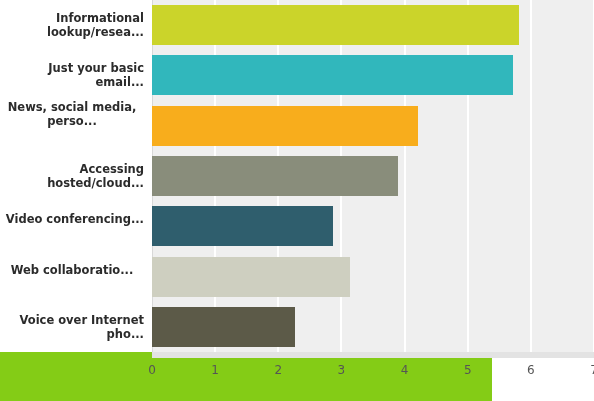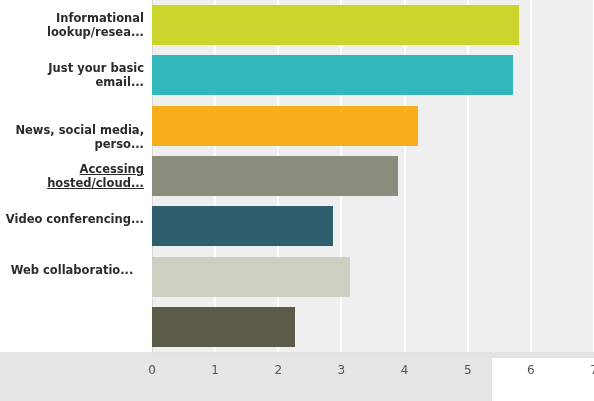--- a/index.html
+++ b/index.html
@@ -11,21 +11,21 @@
     width: 594px;
     height: 401px;
     overflow: hidden;
     font-family: "DejaVu Sans", "Liberation Sans", sans-serif;
   }
 
   #chart-root {
     position: relative;
     width: 492px;
     height: 401px;
-    background: #e5e5e5;
+    background: #84cc16;
   }
 
   
   .label-column {
     position: absolute;
     left: 0;
     top: 0;
     width: 152px;
     height: 352px;
     background: #ffffff;
@@ -100,24 +100,25 @@
   }
 </style>
 </head>
 <body>
 
 <div id="chart-root">
 
   <div class="label-column">
     <div class="cat-label" style="top: 11.1429px;">Informational lookup/resea...</div>
     <div class="cat-label" style="top: 61.4286px; text-align: right;">Just your basic email...</div>
-    <div class="cat-label" style="top: 123px;">News, social media, perso...</div>
-    <div class="cat-label" style="top: 162px; text-decoration: underline;">Accessing hosted/cloud...</div>
+    <div class="cat-label" style="top: 100px; text-align: center;">News, social media, perso...</div>
+    <div class="cat-label" style="top: 162px;">Accessing hosted/cloud...</div>
     <div class="cat-label" style="top: 212.286px; margin-left: 20px;">Video conferencing...</div>
     <div class="cat-label" style="top: 262.571px; text-align: center;">Web collaboratio...</div>
+    <div class="cat-label" style="top: 312.857px;">Voice over Internet pho...</div>
   </div>
 
   <div class="plot-area">
     <div class="axis-line-left"></div>
     <div id="gridlines">
         <div class="gridline" style="left: 62.1429px;"></div>
         <div class="gridline" style="left: 125.286px;"></div>
         <div class="gridline" style="left: 188.429px;"></div>
         <div class="gridline" style="left: 251.571px;"></div>
         <div class="gridline" style="left: 314.714px;"></div>

